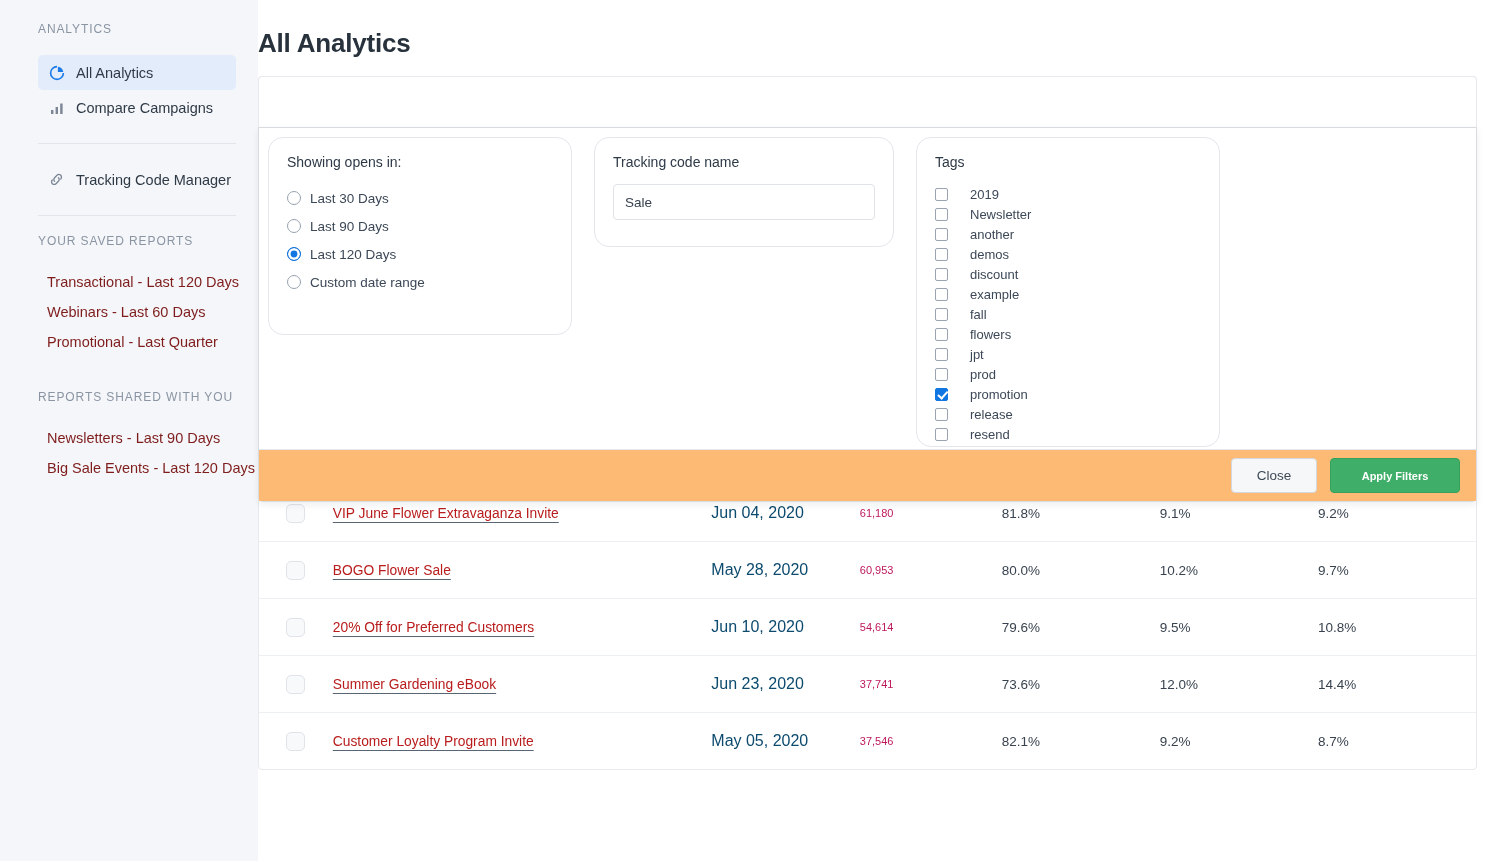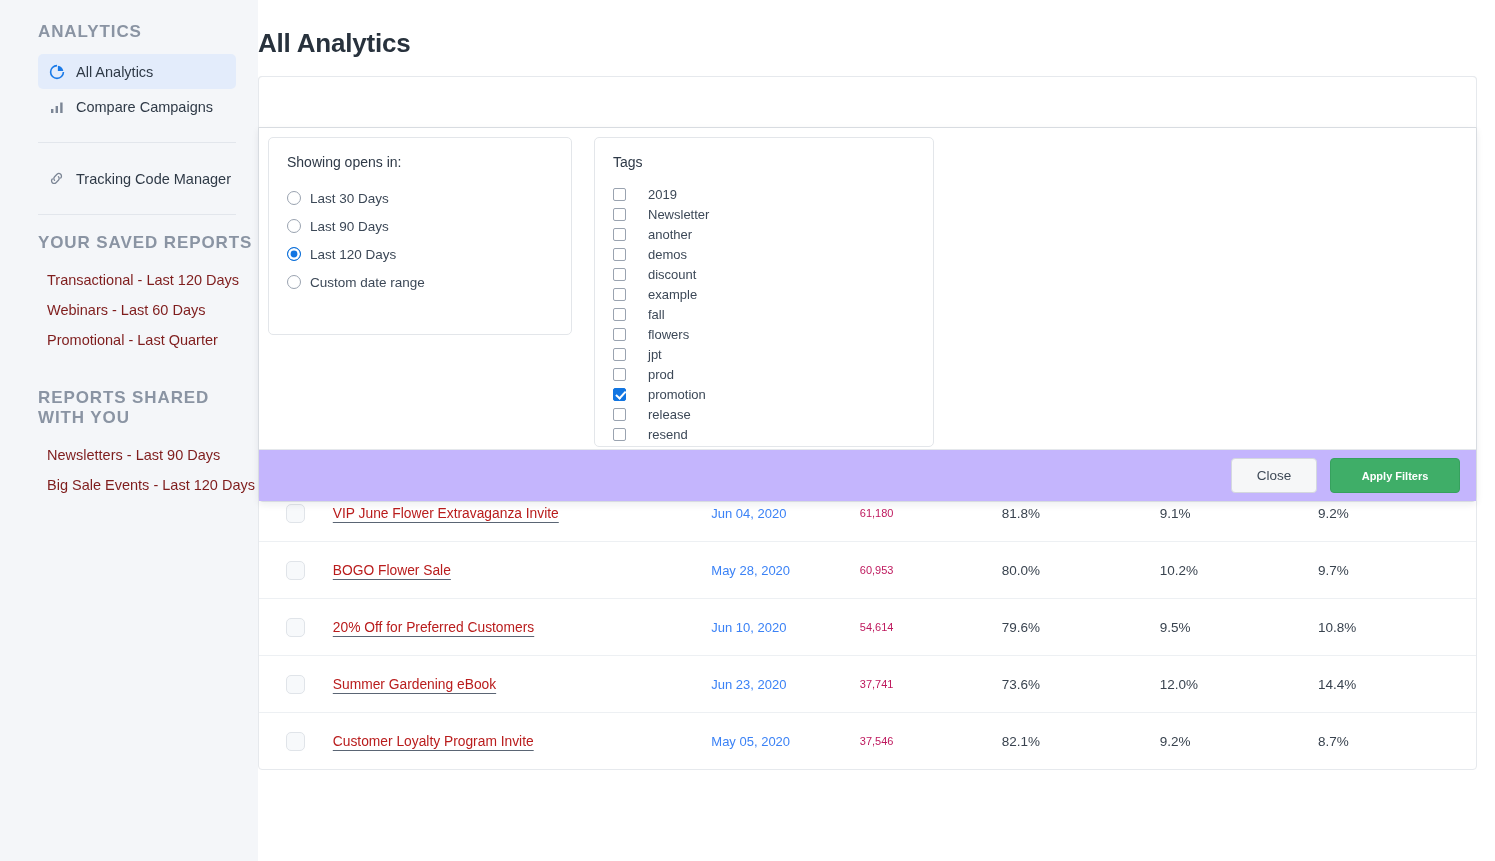--- a/index.html
+++ b/index.html
@@ -14,23 +14,23 @@
   
   .sidebar {
     width: 258px; height: 861px;
     background: #f4f6f9;
     flex: 0 0 258px;
     padding-top: 22px;
     position: relative;
     z-index: 5;
   }
   .side-section-title {
-    font-size: 17px; font-weight: bold; letter-spacing: 0.9px;
+    font-size: 12px; font-weight: normal; letter-spacing: 0.9px;
     color: #8a94a3; text-transform: uppercase;
-    padding: 0 0 12px 38px;
+    padding: 0 0 19px 38px;
   }
   .side-nav-item {
     display: flex; align-items: center; gap: 11px;
     height: 35px; margin: 0 22px 0 38px;
     padding-left: 10px; border-radius: 5px;
     color: #2f3a47; font-size: 14.5px;
     cursor: pointer;
   }
   .side-nav-item.active { background: #e3ecfb; }
   .side-nav-item .ico { width: 17px; height: 17px; display: flex; align-items: center; justify-content: center; flex: 0 0 17px; }
@@ -69,25 +69,25 @@
           transform: rotate(45deg) translate(-2px,-2px); }
 
   
   .filter-panel {
     position: absolute; left: 0px; top: 127px; width: 1219px; height: 375px;
     background: #ffffff; border: 1px solid #d8dce1; border-radius: 0 0 5px 5px;
     box-shadow: 0 3px 7px rgba(20,30,45,.07);
     z-index: 10;
   }
   .panel-cols { display: flex; gap: 22px; padding: 9px 9px 0 9px; }
-  .fcard { border: 1px solid #e3e6ea; border-radius: 5px; background: #fff; padding: 16px 18px; }
+  .fcard { border: 1px solid #e3e6ea; border-radius: 15px; background: #fff; padding: 16px 18px; }
   .fcard-title { font-size: 14px; color: #2e3947; margin-bottom: 14px; }
   .fcard-opens { width: 304px; height: 198px; }
   .fcard-track { width: 300px; height: 110px; }
-  .fcard-tags { width: 340px; height: 310px; padding-bottom: 0; overflow: hidden; }
+  .fcard-tags { width: 304px; height: 310px; padding-bottom: 0; overflow: hidden; }
 
   .radio-row { display: flex; align-items: center; gap: 9px; height: 28px; cursor: pointer; }
   .radio {
     width: 14px; height: 14px; border-radius: 50%; border: 1.5px solid #9aa3b0;
     flex: 0 0 14px; background: #fff;
   }
   .radio.sel { border: 1.5px solid #0a6ed8; background: #1175e2; box-shadow: inset 0 0 0 2.6px #fff; }
   .radio-label { font-size: 13.5px; color: #3c4857; }
 
   .text-input {
@@ -105,21 +105,21 @@
   .cbox.on::after {
     content: ""; position: absolute; left: 3.6px; top: 0.8px;
     width: 4px; height: 7.5px; border-right: 2px solid #fff; border-bottom: 2px solid #fff;
     transform: rotate(42deg);
   }
   .tag-label { font-size: 13px; color: #3c4857; }
 
   .panel-footer {
     position: absolute; left: 0; bottom: 0; width: 100%; height: 52px;
     border-top: 1px solid #e4e7eb; display: flex; align-items: center;
-    justify-content: flex-end; gap: 13px; padding-right: 16px; background: #c4b5fd;
+    justify-content: flex-end; gap: 13px; padding-right: 16px; background: #fdba74;
   }
   .btn-close {
     width: 86px; height: 35px; background: #f6f7f8; border: 1px solid #d4d8de;
     border-radius: 4px; font-size: 13.5px; color: #3e4956; cursor: pointer;
     font-family: "Liberation Sans", sans-serif;
   }
   .btn-apply {
     width: 130px; height: 35px; background: #3fae68; border: 1px solid #36a15e;
     border-radius: 4px; font-size: 11px; font-weight: bold; color: #fff; cursor: pointer;
     font-family: "Liberation Sans", sans-serif;
@@ -133,21 +133,21 @@
   }
   .trow { display: flex; align-items: center; height: 57px; border-top: 1px solid #edf0f3; }
   .trow:first-child { border-top: none; }
   .tc-check { width: 77px; display: flex; justify-content: center; }
   .row-cb { width: 19px; height: 19px; border: 1px solid #e0e4e9; border-radius: 5px; background: #f7f9fb; cursor: pointer; }
   .tc-name { width: 395px; }
   .tc-name a {
     font-size: 13.8px; color: #b91c1c; text-decoration: underline;
     text-underline-offset: 3.5px; text-decoration-color: #5a6574; cursor: pointer;
   }
-  .tc-date { width: 155px; font-size: 13px; color: #3b82f6; }
+  .tc-date { width: 155px; font-size: 16px; color: #0c4a6e; }
   .tc-num  { width: 148px; font-size: 11px; color: #be185d; }
   .tc-p1, .tc-p2, .tc-p3 { width: 165px; font-size: 13.5px; color: #39434f; }
 </style>
 </head>
 <body>
 
 <div class="app">
 
   <aside class="sidebar">
     <div class="side-section-title">ANALYTICS</div>
@@ -299,20 +299,24 @@
           <div class="radio-row">
             <span class="radio sel"></span>
             <span class="radio-label">Last 120 Days</span>
           </div>
           <div class="radio-row">
             <span class="radio"></span>
             <span class="radio-label">Custom date range</span>
           </div>
         </div>
 
+        <div class="fcard fcard-track">
+          <div class="fcard-title">Tracking code name</div>
+          <input class="text-input" type="text" value="Sale" style="">
+        </div>
 
         <div class="fcard fcard-tags">
           <div class="fcard-title">Tags</div>
           <div class="tag-row">
               <span class="cbox"></span>
               <span class="tag-label">2019</span>
             </div>
           <div class="tag-row">
               <span class="cbox"></span>
               <span class="tag-label">Newsletter</span>

